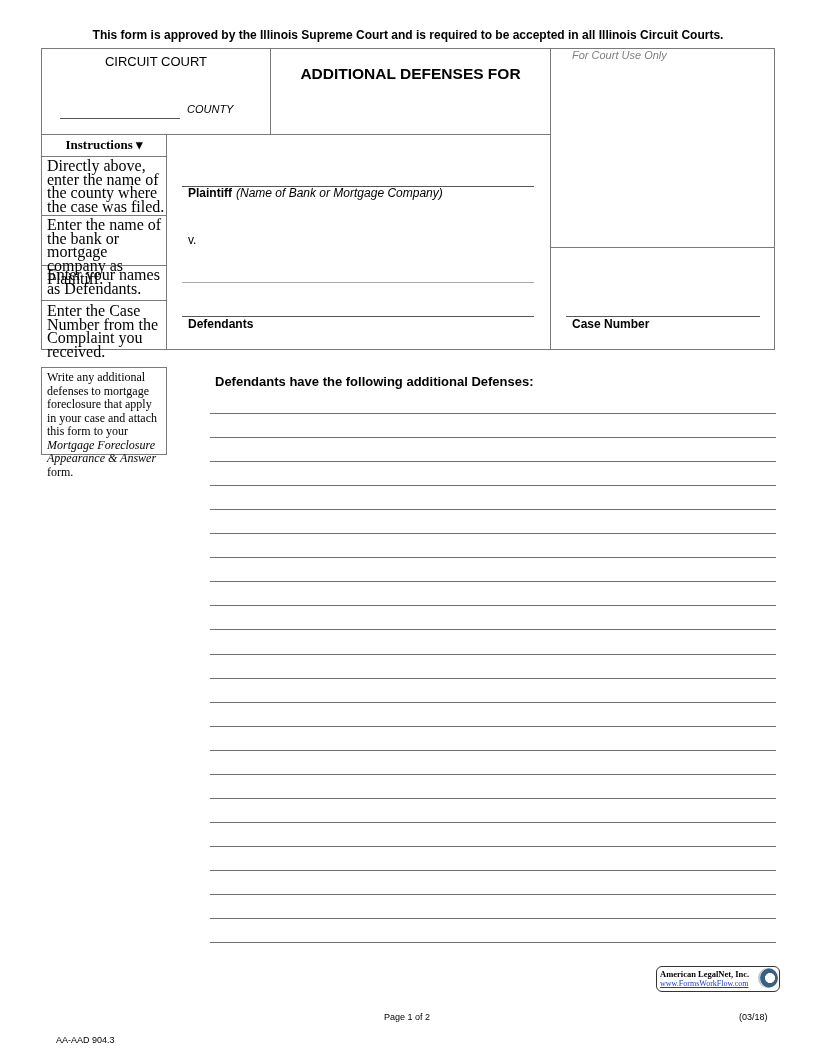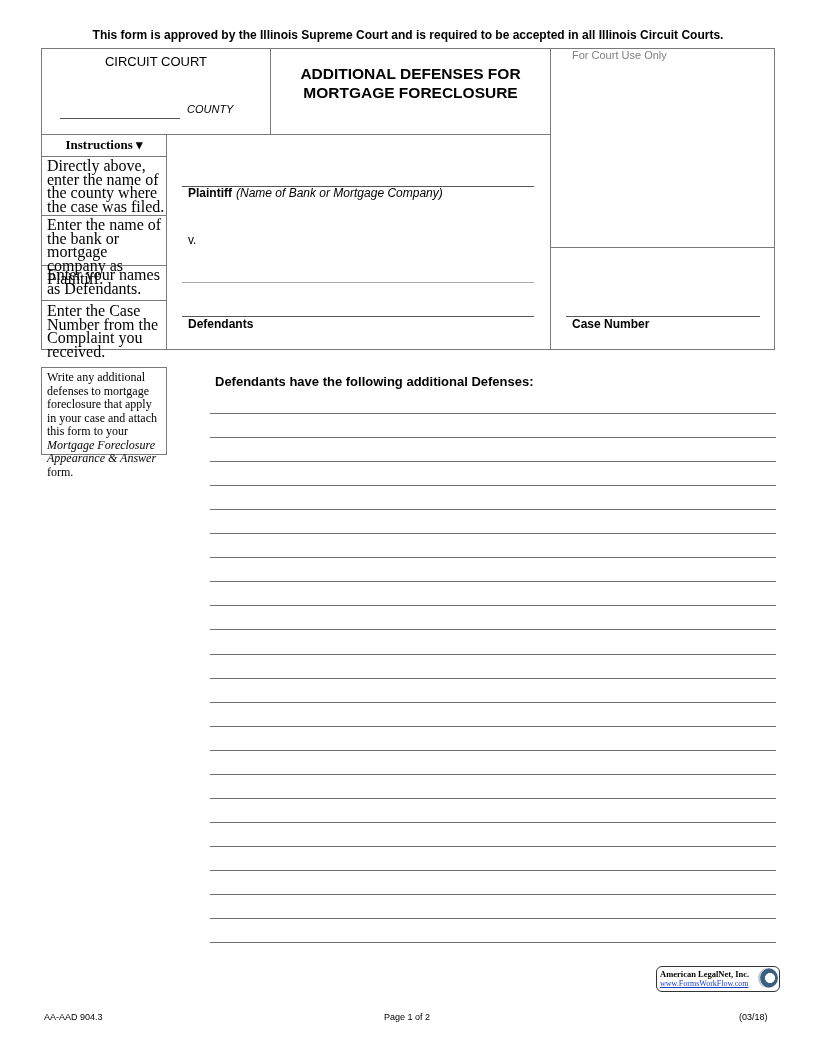--- a/index.html
+++ b/index.html
@@ -6,21 +6,21 @@
   body { width:816px; height:1056px; position:relative; overflow:hidden; font-family:"Liberation Sans", sans-serif; color:#000; }
   .abs { position:absolute; }
   .notice { left:0; width:816px; top:28px; text-align:center; font-size:12px; font-weight:bold; }
   .box { left:41px; top:48px; width:734px; height:302px; border:1px solid #7a7a7a; box-sizing:border-box; }
   .vline { background:#7a7a7a; width:1px; }
   .hline { background:#7a7a7a; height:1px; }
   .state { left:42px; top:52px; width:228px; text-align:center; font-size:13px; line-height:19px; }
   .county-line { left:60px; top:118px; width:120px; height:1px; background:#555; }
   .county { left:187px; top:103px; font-size:11px;font-style:italic; }
   .title { left:271px; top:64px; width:279px; text-align:center; font-size:15.5px; font-weight:bold; line-height:19px; }
-  .court-use { left:572px; top:49px; font-size:11px; color:#808080; }
+  .court-use { left:572px; top:49px; font-size:11px; font-style:italic; color:#808080; }
   .instr-head { left:42px; top:137px; width:124px; text-align:center; font-family:"Liberation Serif", serif; font-weight:bold; font-size:13px; }
   .instr { left:47px; width:118px; font-family:Liberation Serif, serif; font-size:16px; line-height:13.5px; }
   .uline { height:1px; background:#555; }
   .plaintiff { left:188px; top:186px; font-size:12px; }
   .plaintiff b { font-weight:bold; }
   .plaintiff i { font-style:italic; margin-left:4px; }
   .v { left:188px; top:233px; font-size:12px; }
   .def-label { left:188px; top:317px; font-size:12px; font-weight:bold; }
   .case-label { left:572px; top:317px; font-size:12px; font-weight:bold; }
   .side-box { left:41px; top:367px; width:126px; height:88px; border:1px solid #7a7a7a; box-sizing:border-box; padding:3px 5px; font-family:"Liberation Serif", serif; font-size:12px; line-height:13.5px; }
@@ -50,21 +50,20 @@
 <div class="abs hline" style="left:41px;top:300px;width:125px;"></div>
 
 <div class="abs state">
   <div>CIRCUIT COURT</div>
 </div>
 <div class="abs county-line"></div>
 <div class="abs county">COUNTY</div>
 
 <div class="abs title">
   <div>ADDITIONAL DEFENSES FOR</div>
-  <div>MORTGAGE FORECLOSURE</div>
 </div>
 
 <div class="abs court-use">For Court Use Only</div>
 
 <div class="abs instr-head">Instructions ▾</div>
 <div class="abs instr" style="top:159px;">Directly above, enter the name of the county where the case was filed.</div>
 <div class="abs instr" style="top:218px;">Enter the name of the bank or mortgage company as Plaintiff.</div>
 <div class="abs instr" style="top:268px;">Enter your names as Defendants.</div>
 <div class="abs instr" style="top:304px;">Enter the Case Number from the Complaint you received.</div>
 
@@ -109,15 +108,15 @@
     <div class="abs wline" style="top: 894px;"></div>
     <div class="abs wline" style="top: 918.05px;"></div>
     <div class="abs wline" style="top: 942.1px;"></div>
   </div>
 
 <div class="abs logo"></div>
 <div class="abs logo-name">American LegalNet, Inc.</div>
 <div class="abs logo-url">www.FormsWorkFlow.com</div>
 <div class="abs logo-icon"></div>
 
-<div class="abs footer" style="left:44px;">AA-AAD 904.3</div>
+<div class="abs footer" style="left:56px;margin-top:23px;">AA-AAD 904.3</div>
 <div class="abs footer" style="left:384px;">Page 1 of 2</div>
 <div class="abs footer" style="left:739px;">(03/18)</div>
 
 </body></html>

